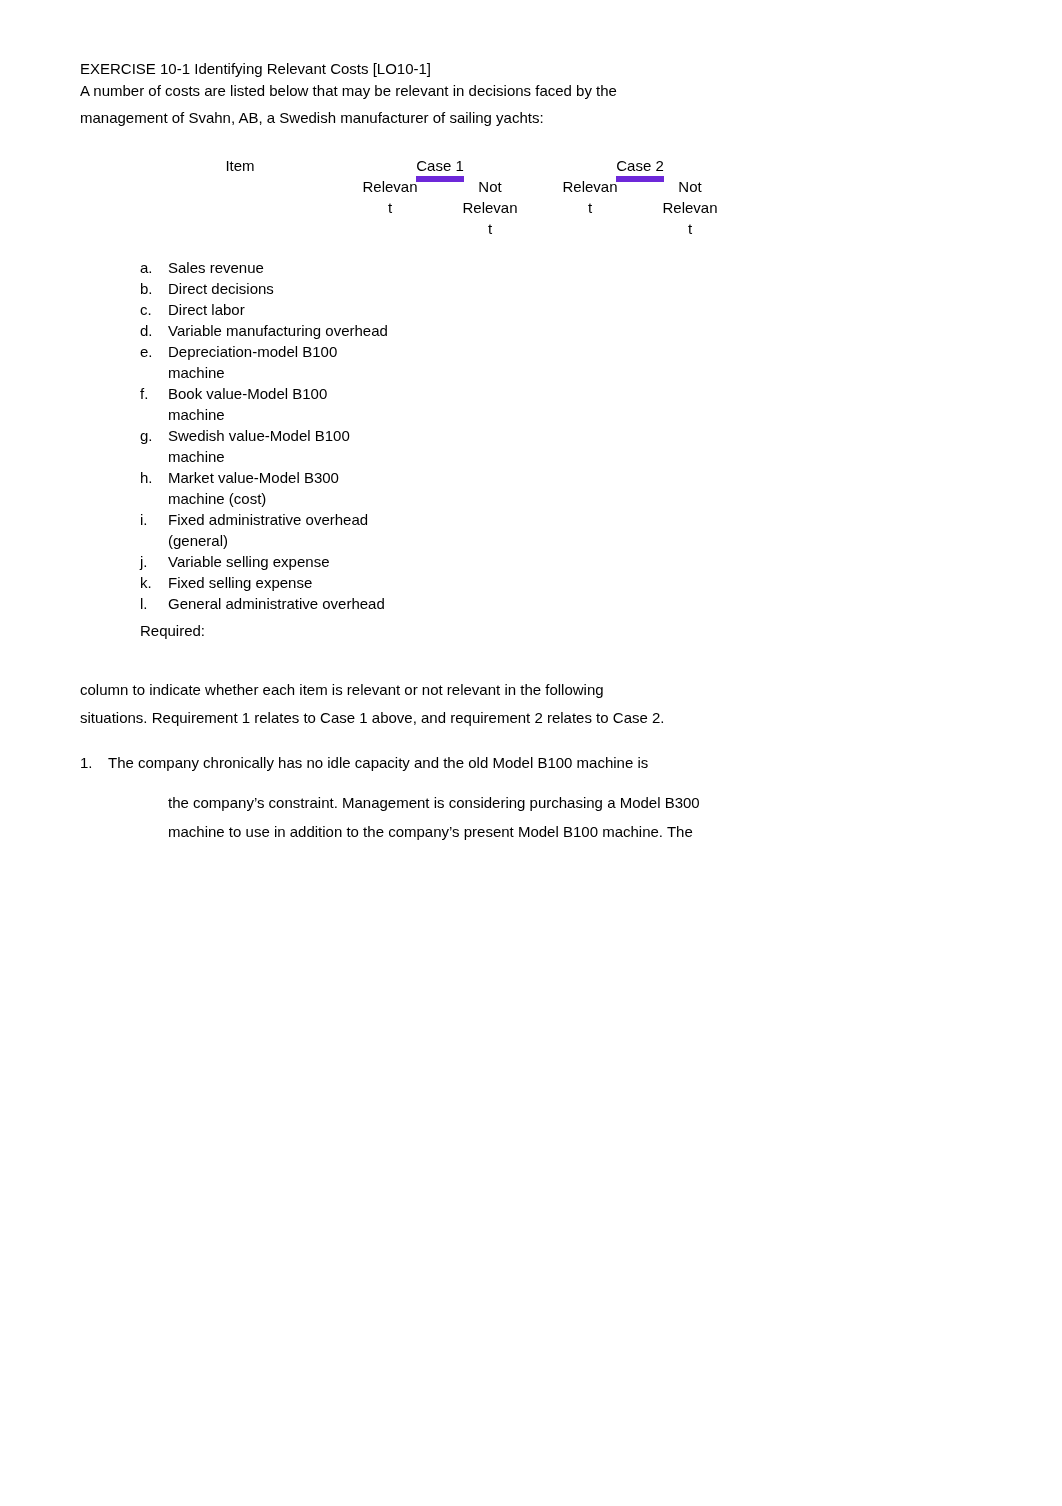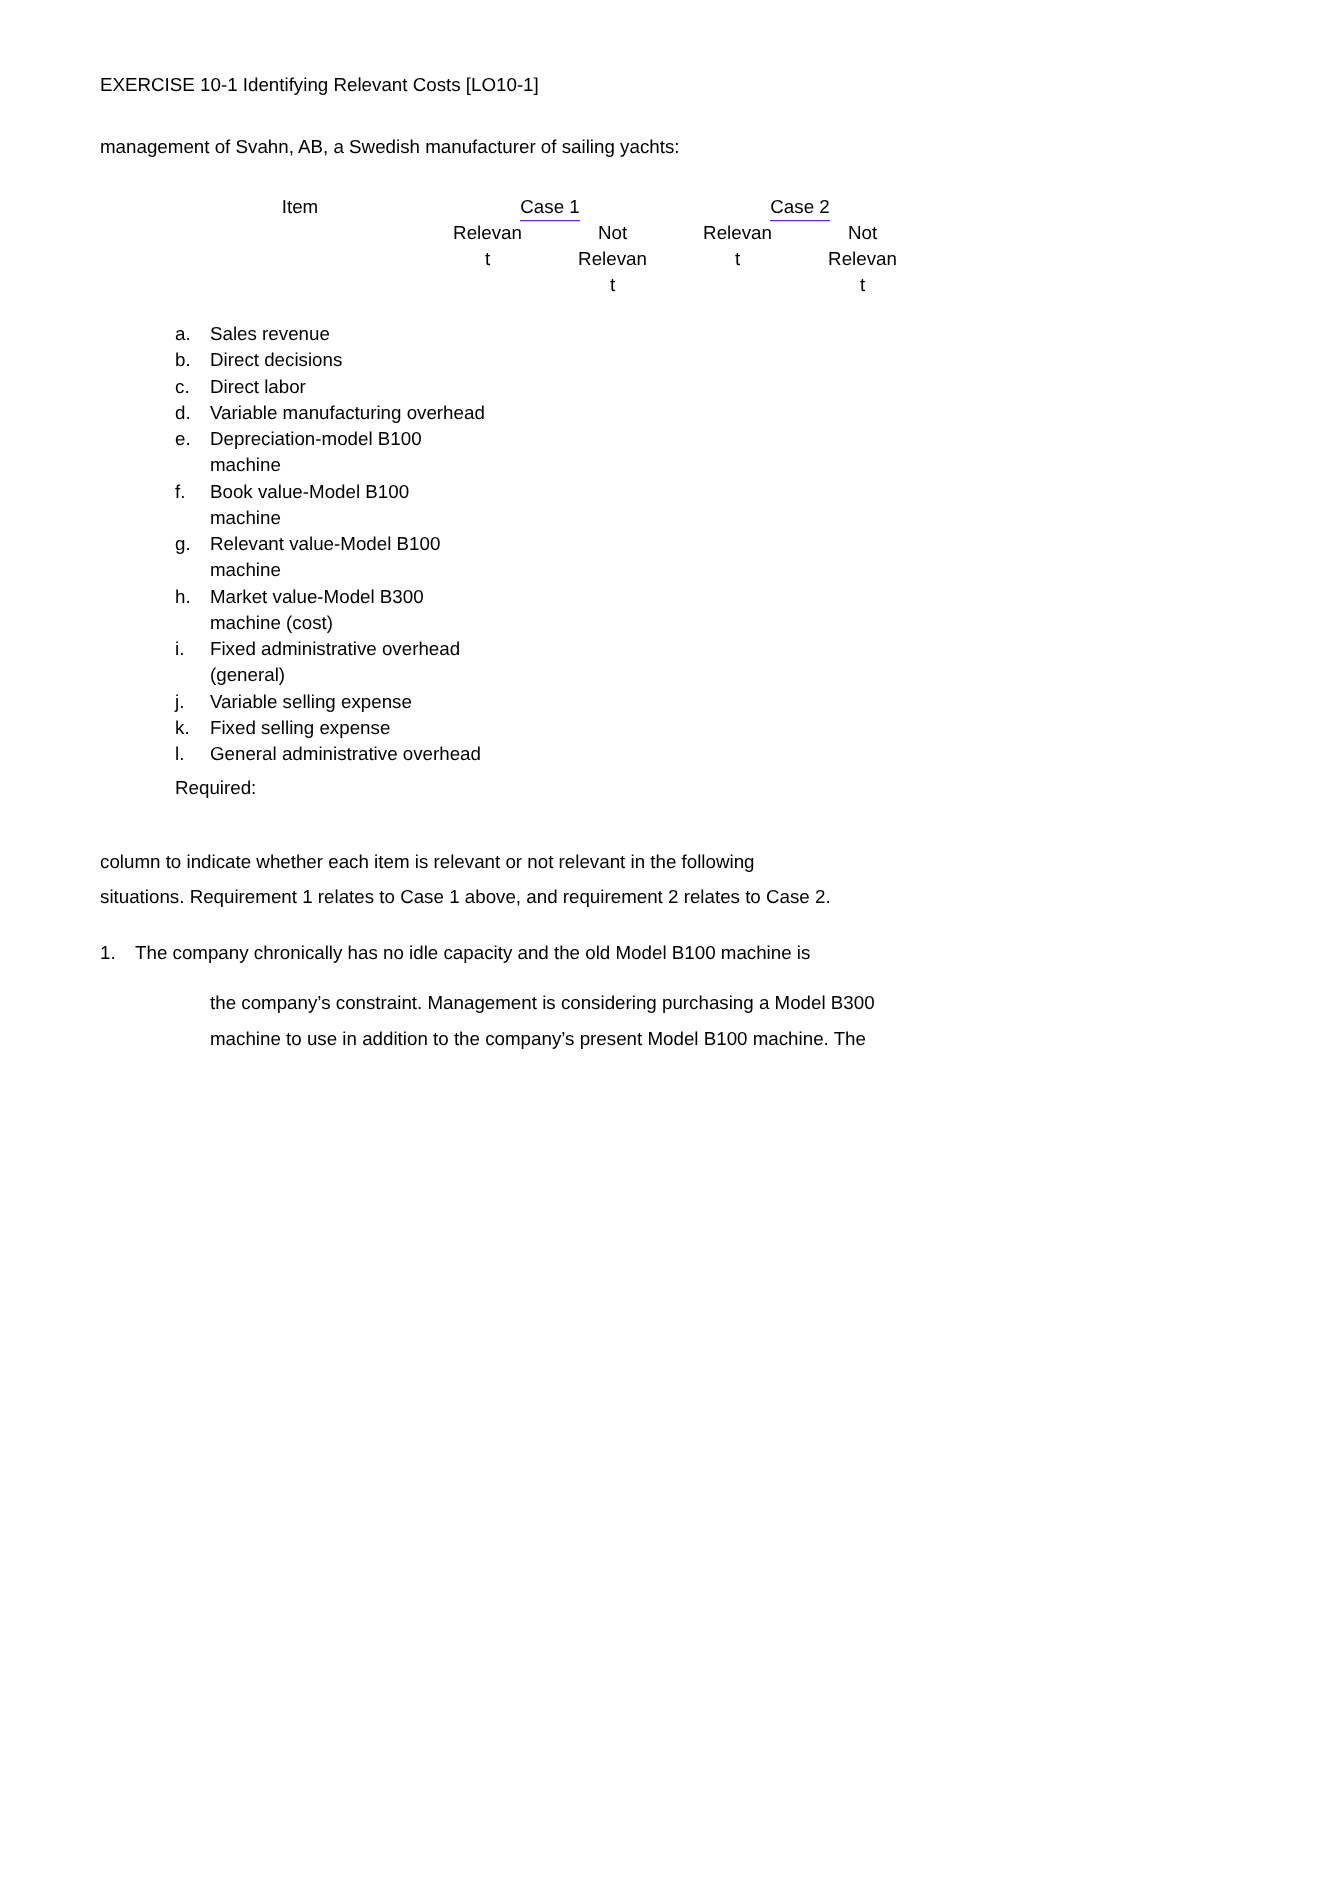--- a/index.html
+++ b/index.html
@@ -112,31 +112,31 @@
       margin-left: 88px;
       margin-bottom: 0;
     }
     .case-header {
       text-align: center;
     }
     td {
       vertical-align: top;
     }
     .underline-case {
-      border-bottom: 1px solid #6d28d9;
+      border-bottom: 6px solid #6d28d9;
       padding-bottom: 2px;
     }
   </style>
 </head>
 <body>
 
 <p class="exercise-title">EXERCISE 10-1 Identifying Relevant Costs [LO10-1]</p>
 
 <p class="intro-text">
-  <br>
+  <span>A number of costs are listed below that may be relevant in decisions faced by the</span><br>
   <span>management of Svahn, AB, a Swedish manufacturer of sailing yachts:</span>
 </p>
 
 <div class="table-container">
   <table>
     <tbody>
         <tr class="header-row-1">
       <td rowspan="3" class="item-col">Item</td>
       <td colspan="2" class="case-header">
         <span class="underline-case">Case 1</span>
@@ -190,21 +190,21 @@
     <span class="list-text">Depreciation-model B100</span>
   </div>
   <div class="sub-item">machine</div>
   <div class="list-item">
     <span class="list-label">f.</span>
     <span class="list-text">Book value-Model B100</span>
   </div>
   <div class="sub-item">machine</div>
   <div class="list-item">
     <span class="list-label">g.</span>
-    <span class="list-text">Relevant value-Model B100</span>
+    <span class="list-text">Swedish value-Model B100</span>
   </div>
   <div class="sub-item">machine</div>
   <div class="list-item">
     <span class="list-label">h.</span>
     <span class="list-text">Market value-Model B300</span>
   </div>
   <div class="sub-item">machine (cost)</div>
   <div class="list-item">
     <span class="list-label">i.</span>
     <span class="list-text">Fixed administrative overhead</span>

